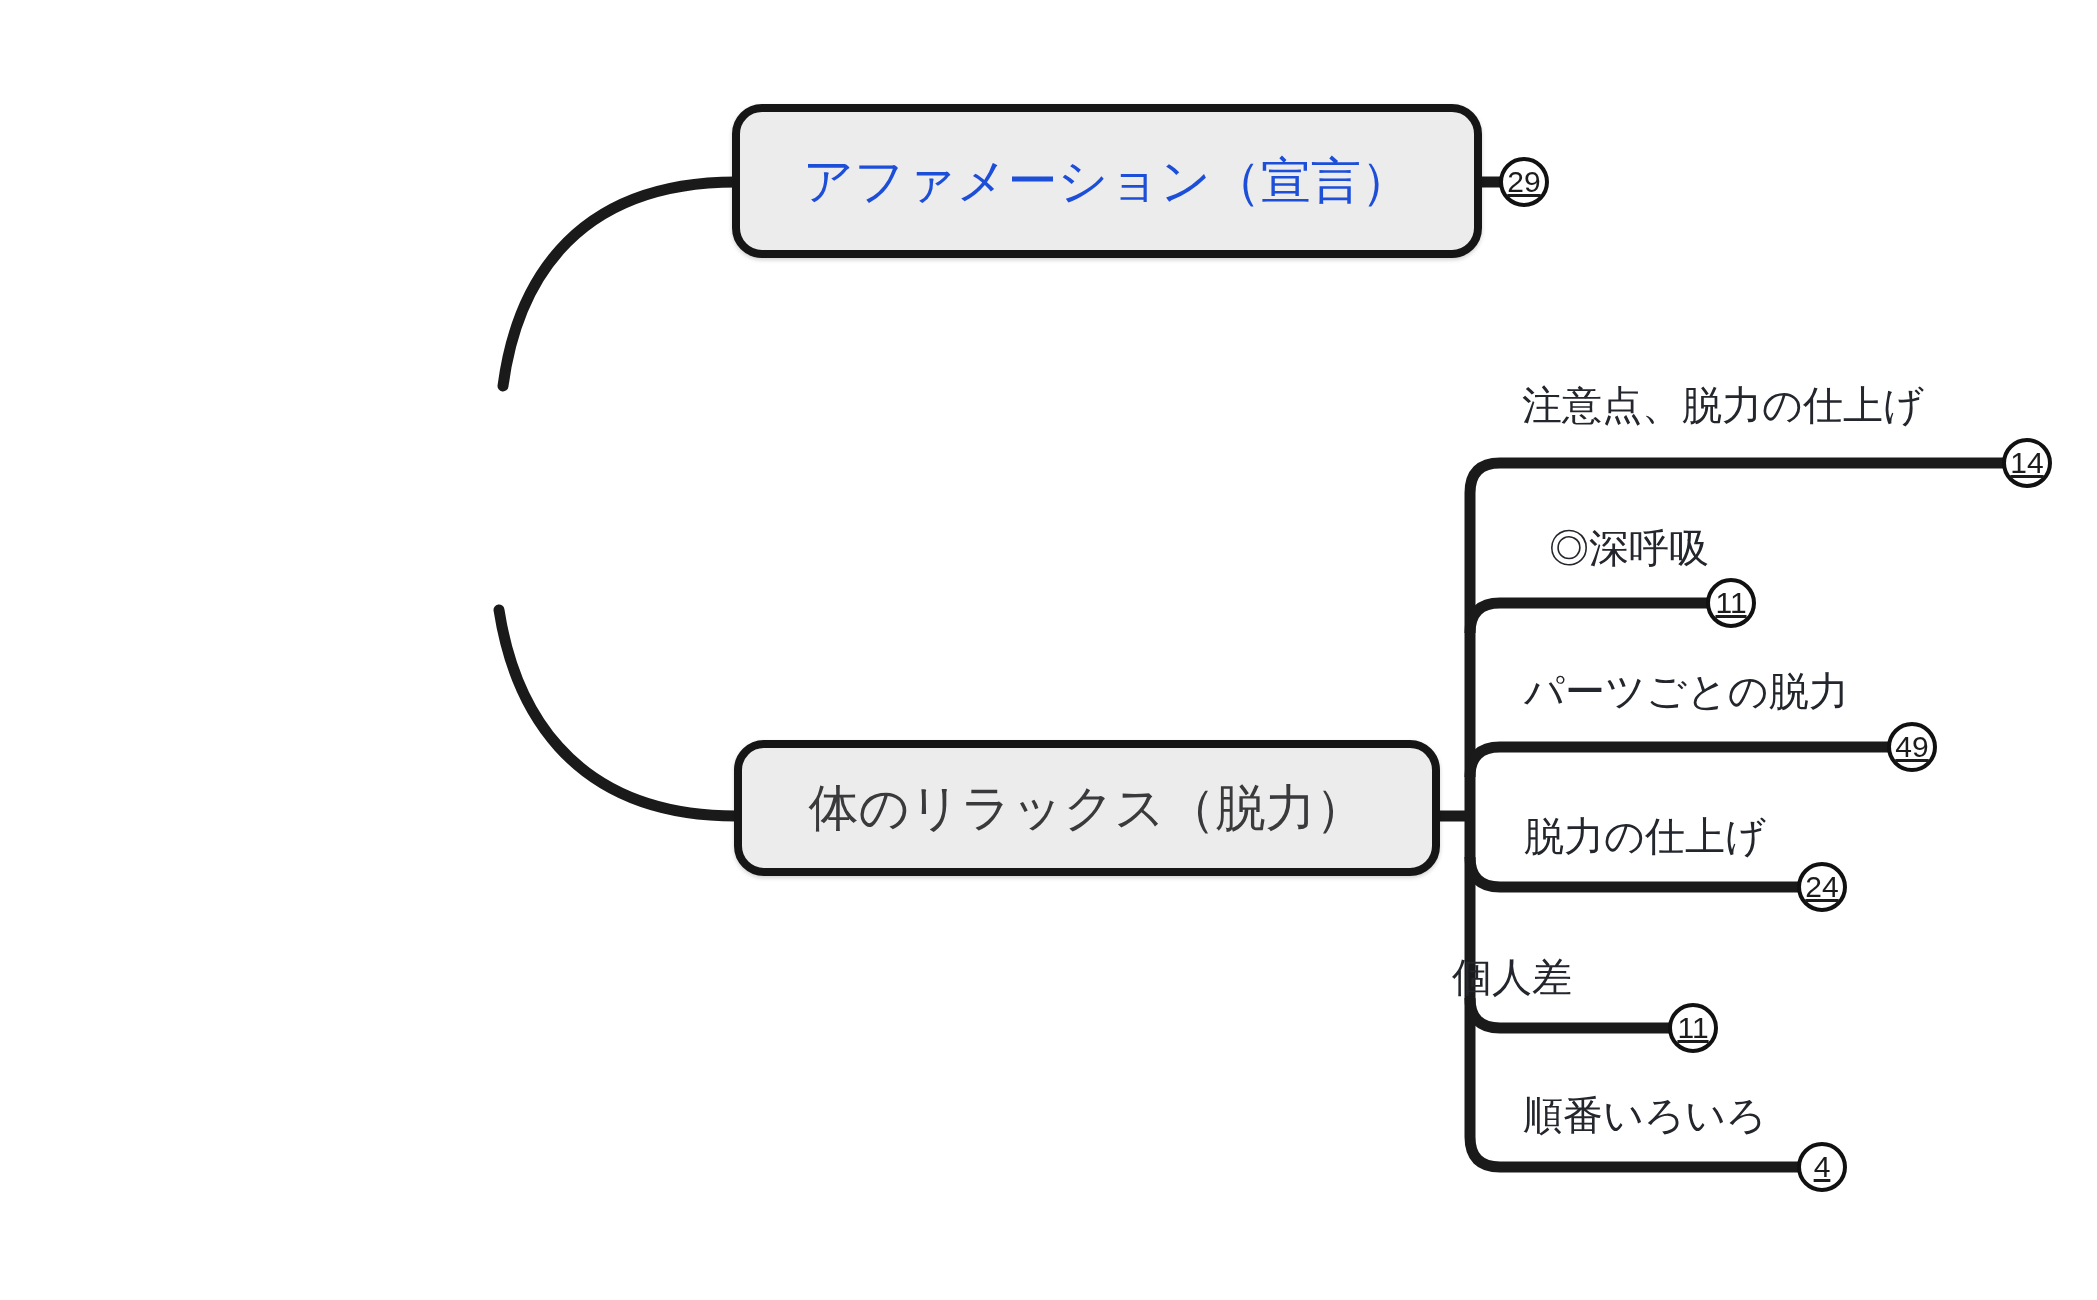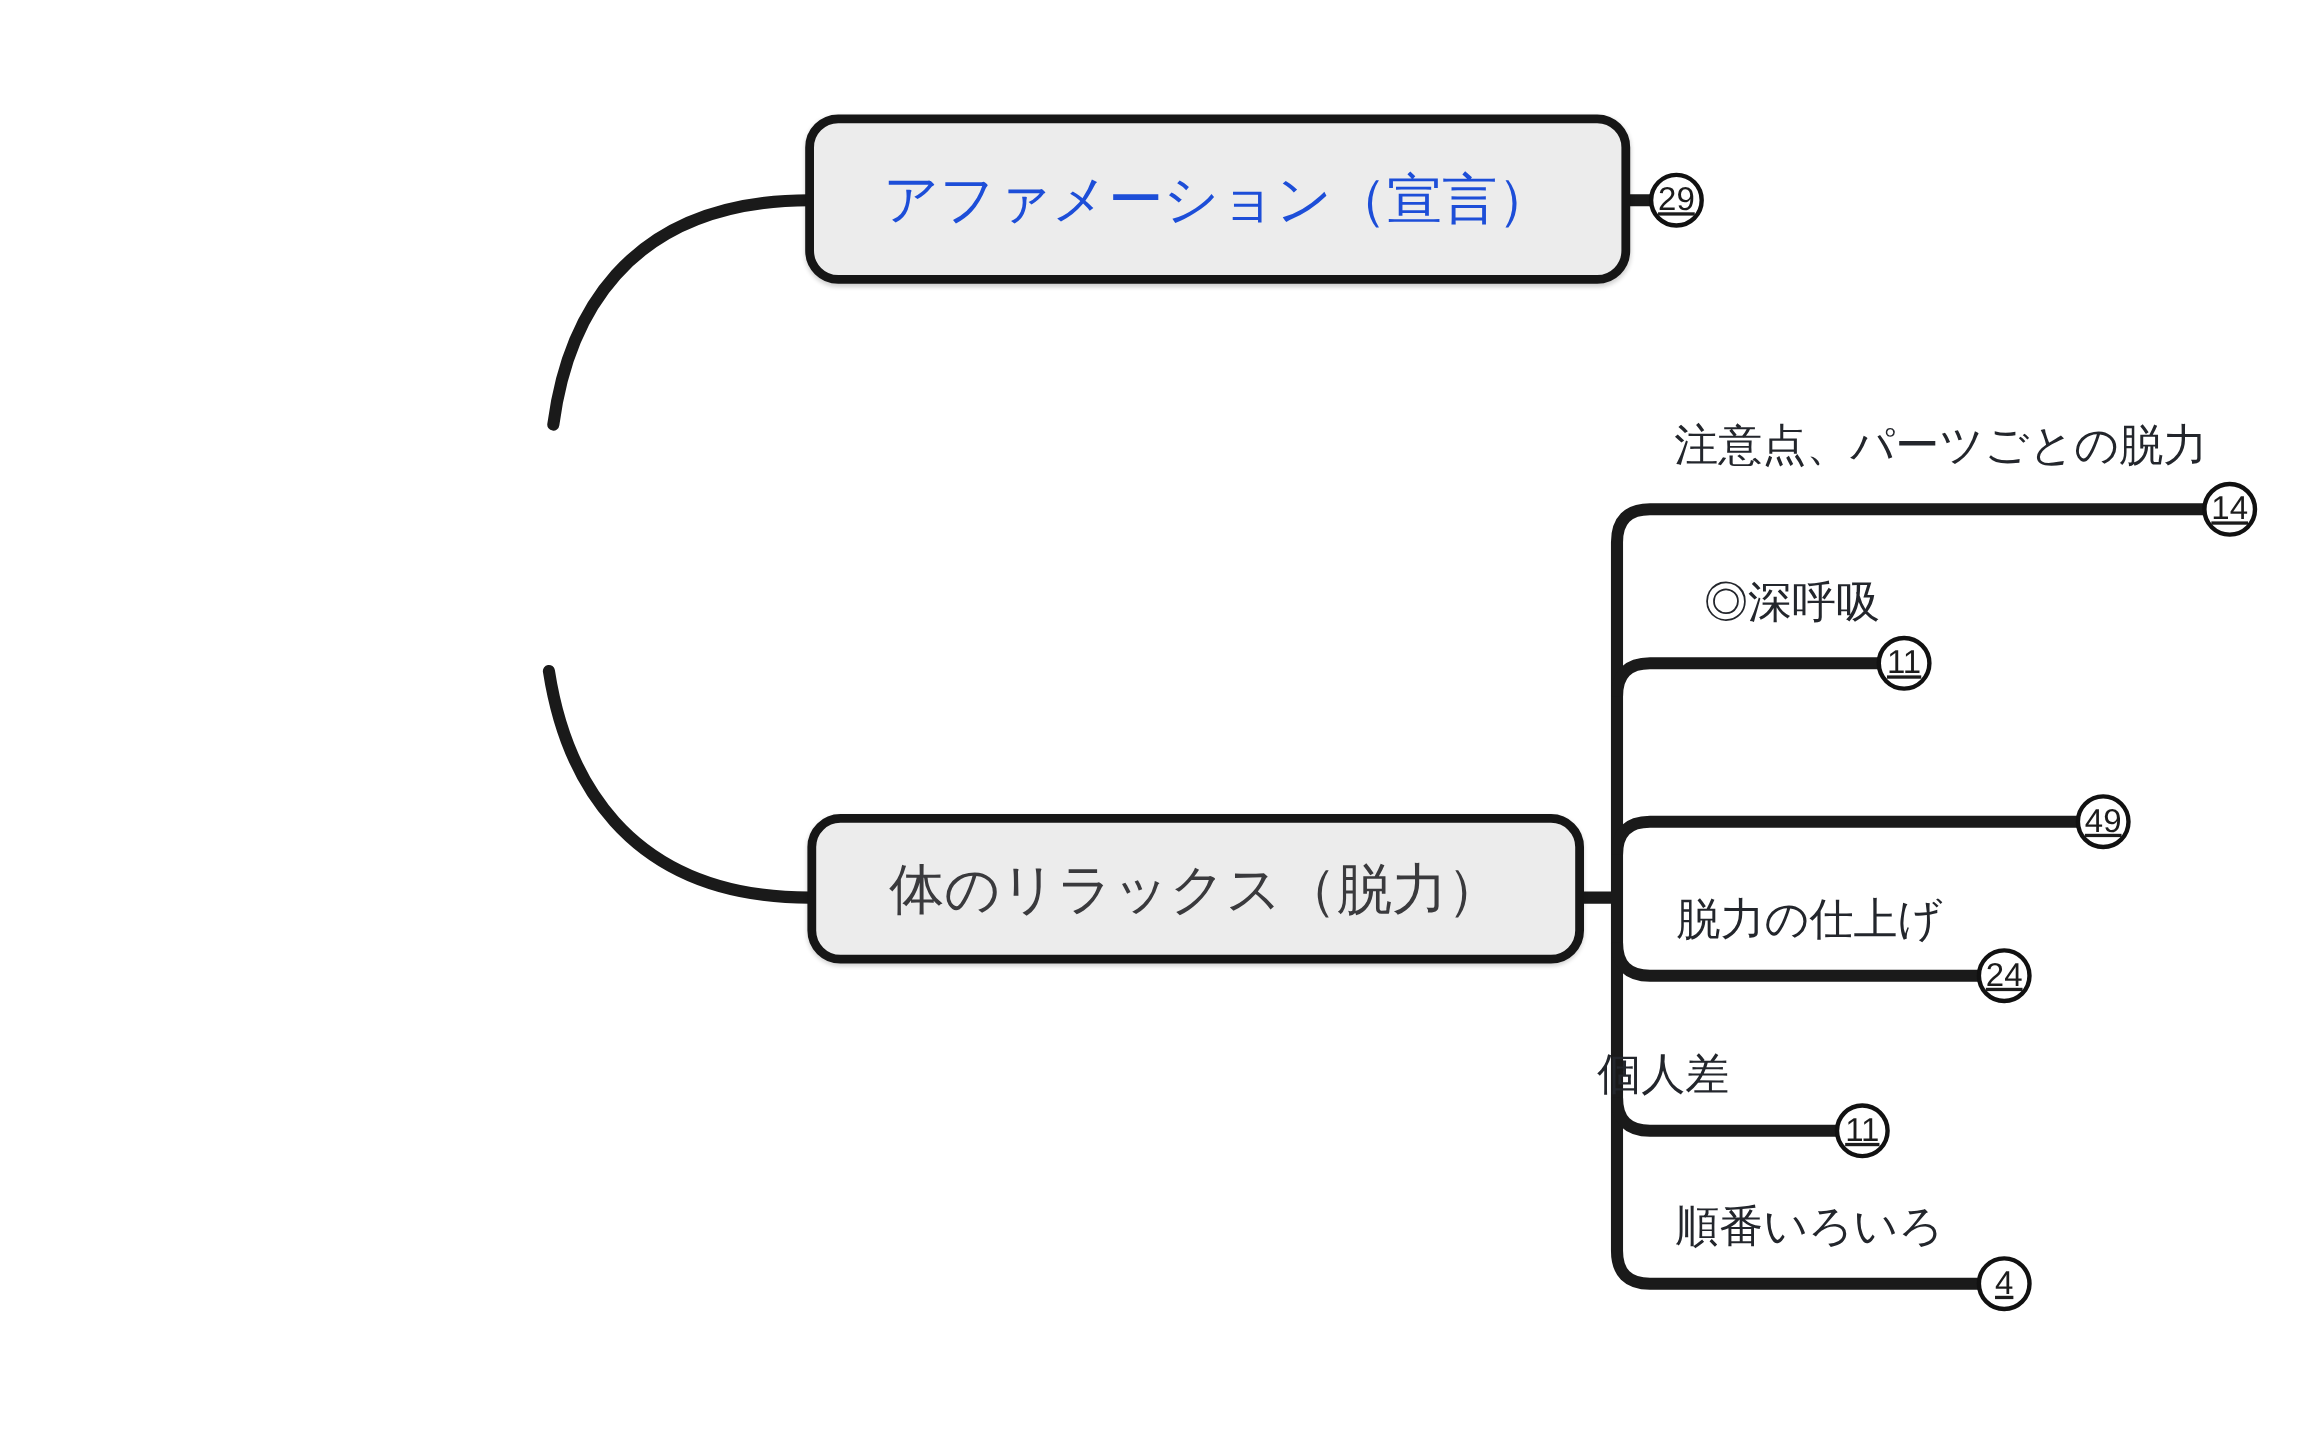--- a/index.html
+++ b/index.html
@@ -92,22 +92,23 @@
 
 
   <div class="node node-topic-1">
     <span>アファメーション（宣言）</span>
   </div>
 
   <div class="node node-topic-2">
     <span>体のリラックス（脱力）</span>
   </div>
 
-  <div class="leaf-label lbl-1">注意点、パーツごとの脱力</div>
+  <div class="leaf-label lbl-1">注意点、脱力の仕上げ</div>
   <div class="leaf-label lbl-2">◎深呼吸</div>
+  <div class="leaf-label lbl-3">パーツごとの脱力</div>
   <div class="leaf-label lbl-4">脱力の仕上げ</div>
   <div class="leaf-label lbl-5">個人差</div>
   <div class="leaf-label lbl-6">順番いろいろ</div>
 
   <div class="badge badge-29">29</div>
   <div class="badge badge-14">14</div>
   <div class="badge badge-11a">11</div>
   <div class="badge badge-49">49</div>
   <div class="badge badge-24">24</div>
   <div class="badge badge-11b">11</div>

